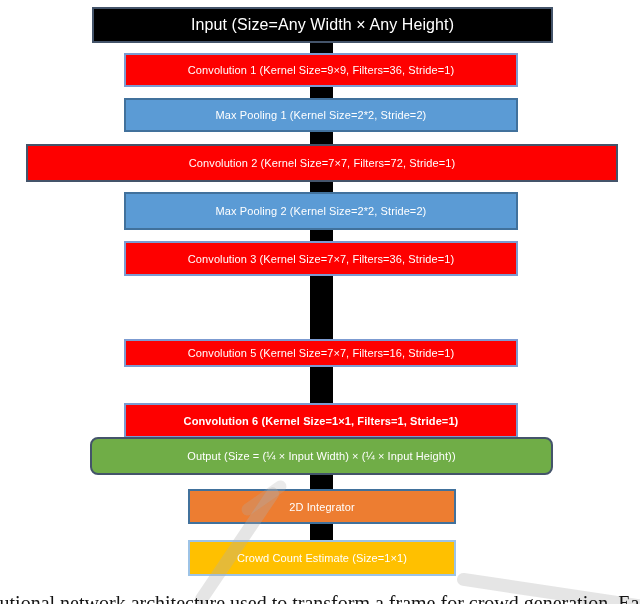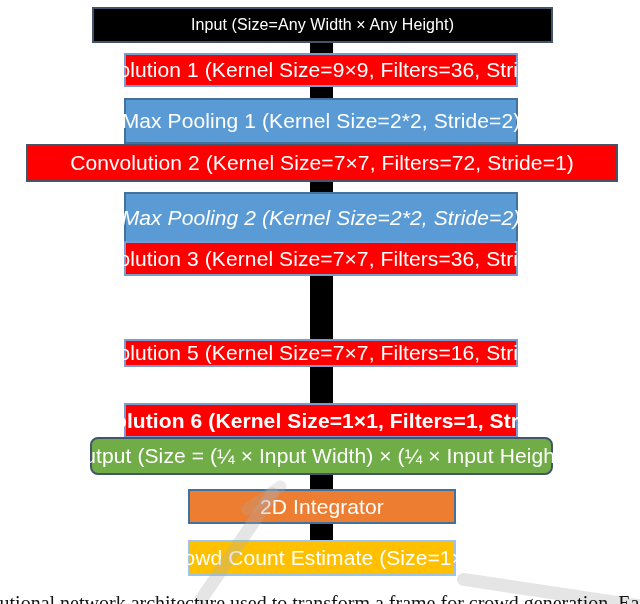--- a/index.html
+++ b/index.html
@@ -16,30 +16,30 @@
     position:absolute;left:310px;top:24px;width:23px;height:534px;
     background:#000000;z-index:1;
   }
   
   .node{
     position:absolute;z-index:2;
     display:flex;align-items:center;justify-content:center;
     box-sizing:border-box;
     border:2px solid #41719C;
     color:#ffffff;
-    font-size:21px;
+    font-size:11px;
     letter-spacing:.1px;
     text-align:center;
     white-space:nowrap;
   }
   .n-input     {left:92px; top:7px;  width:461px;height:36px;font-size:16px;}
   .n-conv1     {left:124px;top:53px; width:394px;height:34px;}
-  .n-pool1     {left:124px;top:98px; width:394px;height:46px;}
+  .n-pool1     {left:124px;top:98px; width:394px;height:34px;}
   .n-conv2     {left:26px; top:144px;width:592px;height:38px;}
-  .n-pool2     {left:124px;top:192px;width:394px;height:51px;font-style:italic;}
+  .n-pool2     {left:124px;top:192px;width:394px;height:38px;}
   .n-conv3     {left:124px;top:241px;width:394px;height:35px;}
   .n-conv4     {left:124px;top:290px;width:394px;height:35px;}
   .n-conv5     {left:124px;top:339px;width:394px;height:28px;}
   .n-conv6     {left:124px;top:403px;width:394px;height:35px;font-weight:bold;}
   .n-output    {left:90px; top:437px;width:463px;height:38px;}
   .n-integrator{left:188px;top:489px;width:268px;height:35px;}
   .n-estimate  {left:188px;top:540px;width:268px;height:36px;}
 
   
   .wm{

